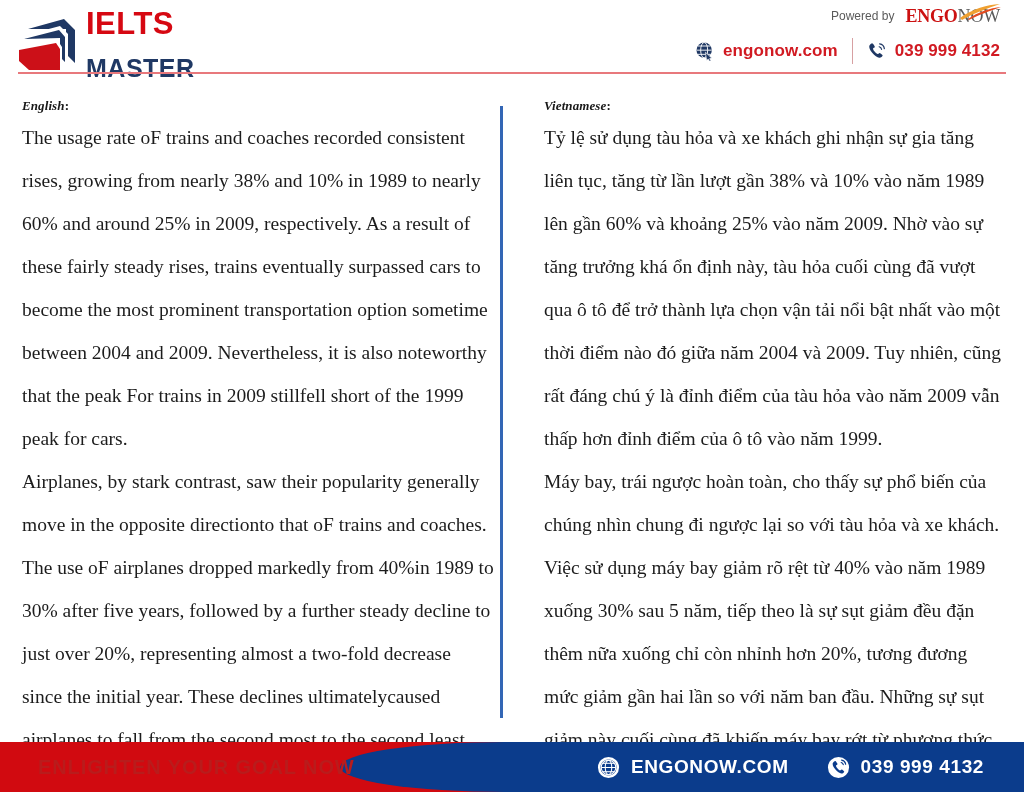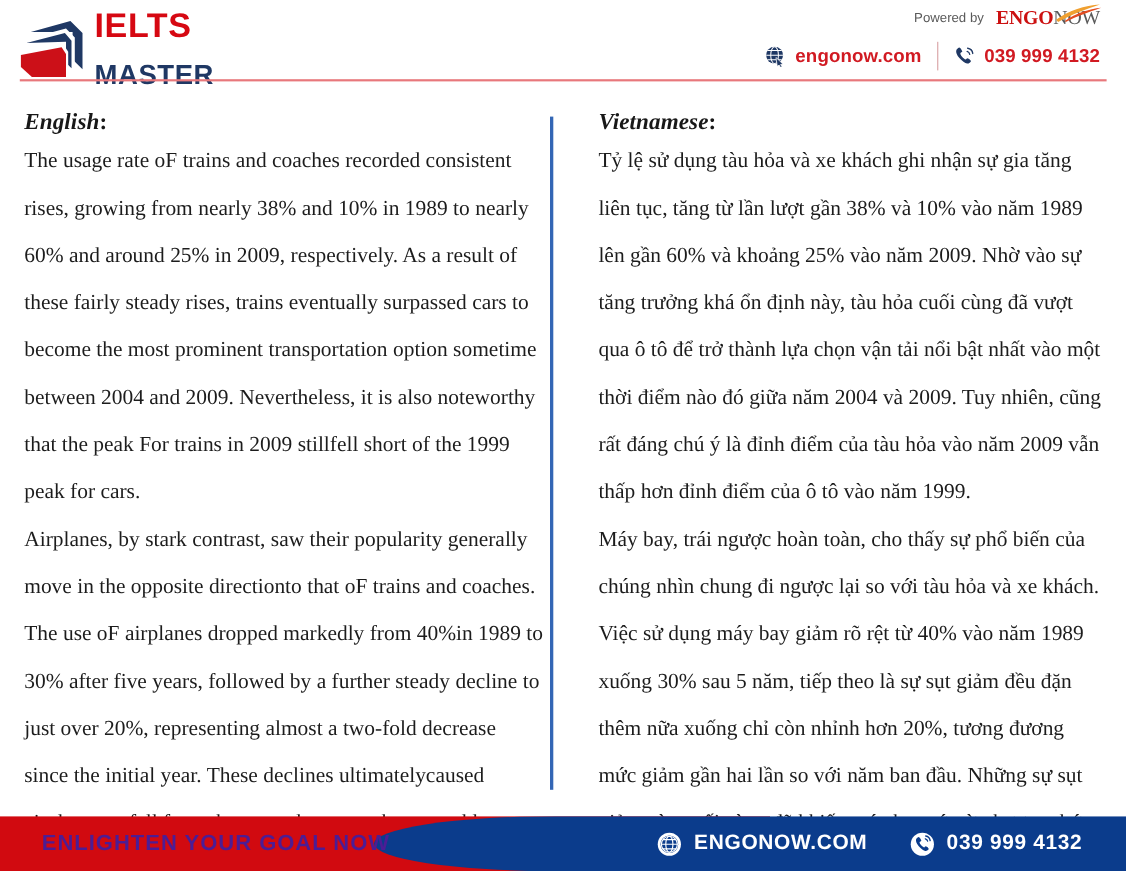--- a/index.html
+++ b/index.html
@@ -147,21 +147,21 @@
     position: absolute;
     left: 500px;
     top: 28px;
     width: 3px;
     height: 612px;
     background: #3366b5;
   }
 
   .lang-label {
     font-family: "Liberation Serif", "DejaVu Serif", serif;
-    font-size: 21px;
+    font-size: 13px;
     font-weight: 700;
     font-style: italic;
     color: #181818;
     margin: 0 0 2px 0;
     letter-spacing: 0.1px;
   }
   .lang-label .colon {
     font-style: normal;
   }
 
@@ -205,21 +205,21 @@
     position: absolute;
     left: 38px;
     top: 0;
     height: 50px;
     display: flex;
     align-items: center;
     font-family: "Liberation Sans", sans-serif;
     font-size: 20px;
     font-weight: 600;
     letter-spacing: 0.9px;
-    color: #4c1d95;
+    color: #b91c1c;
   }
   .footer-contacts {
     position: absolute;
     right: 40px;
     top: 0;
     height: 50px;
     display: flex;
     align-items: center;
     gap: 38px;
     font-family: "Liberation Sans", sans-serif;

